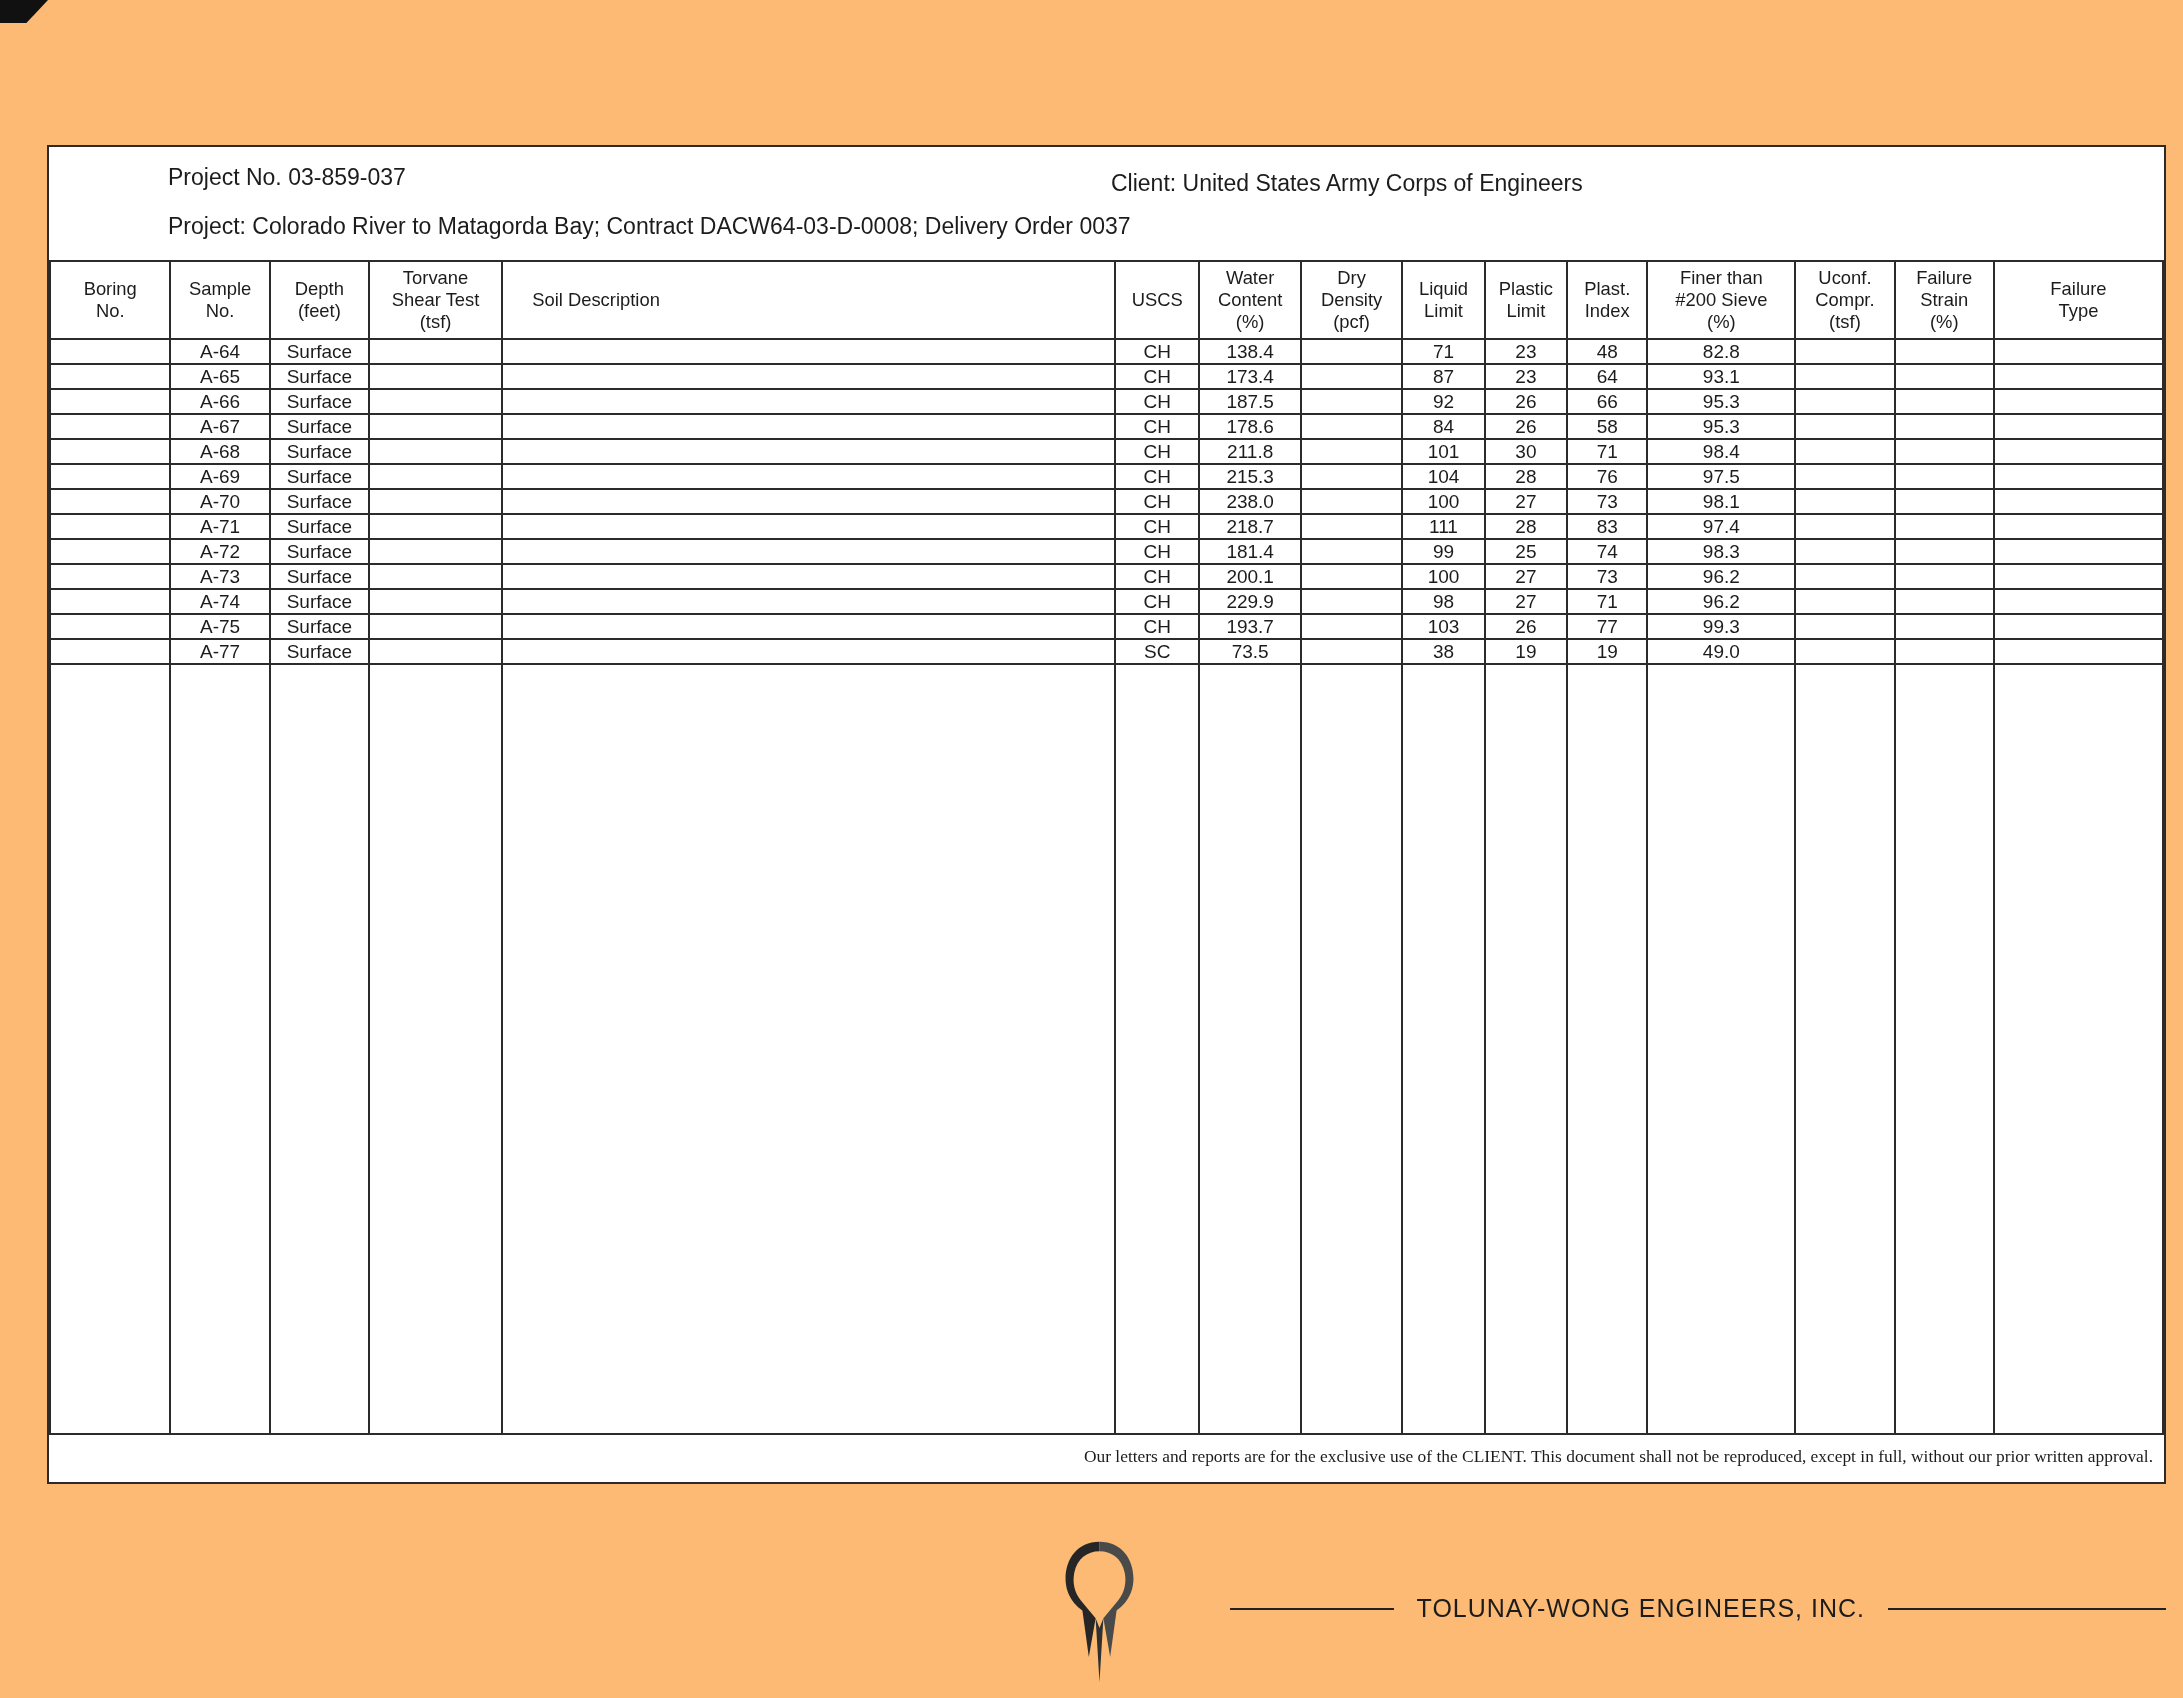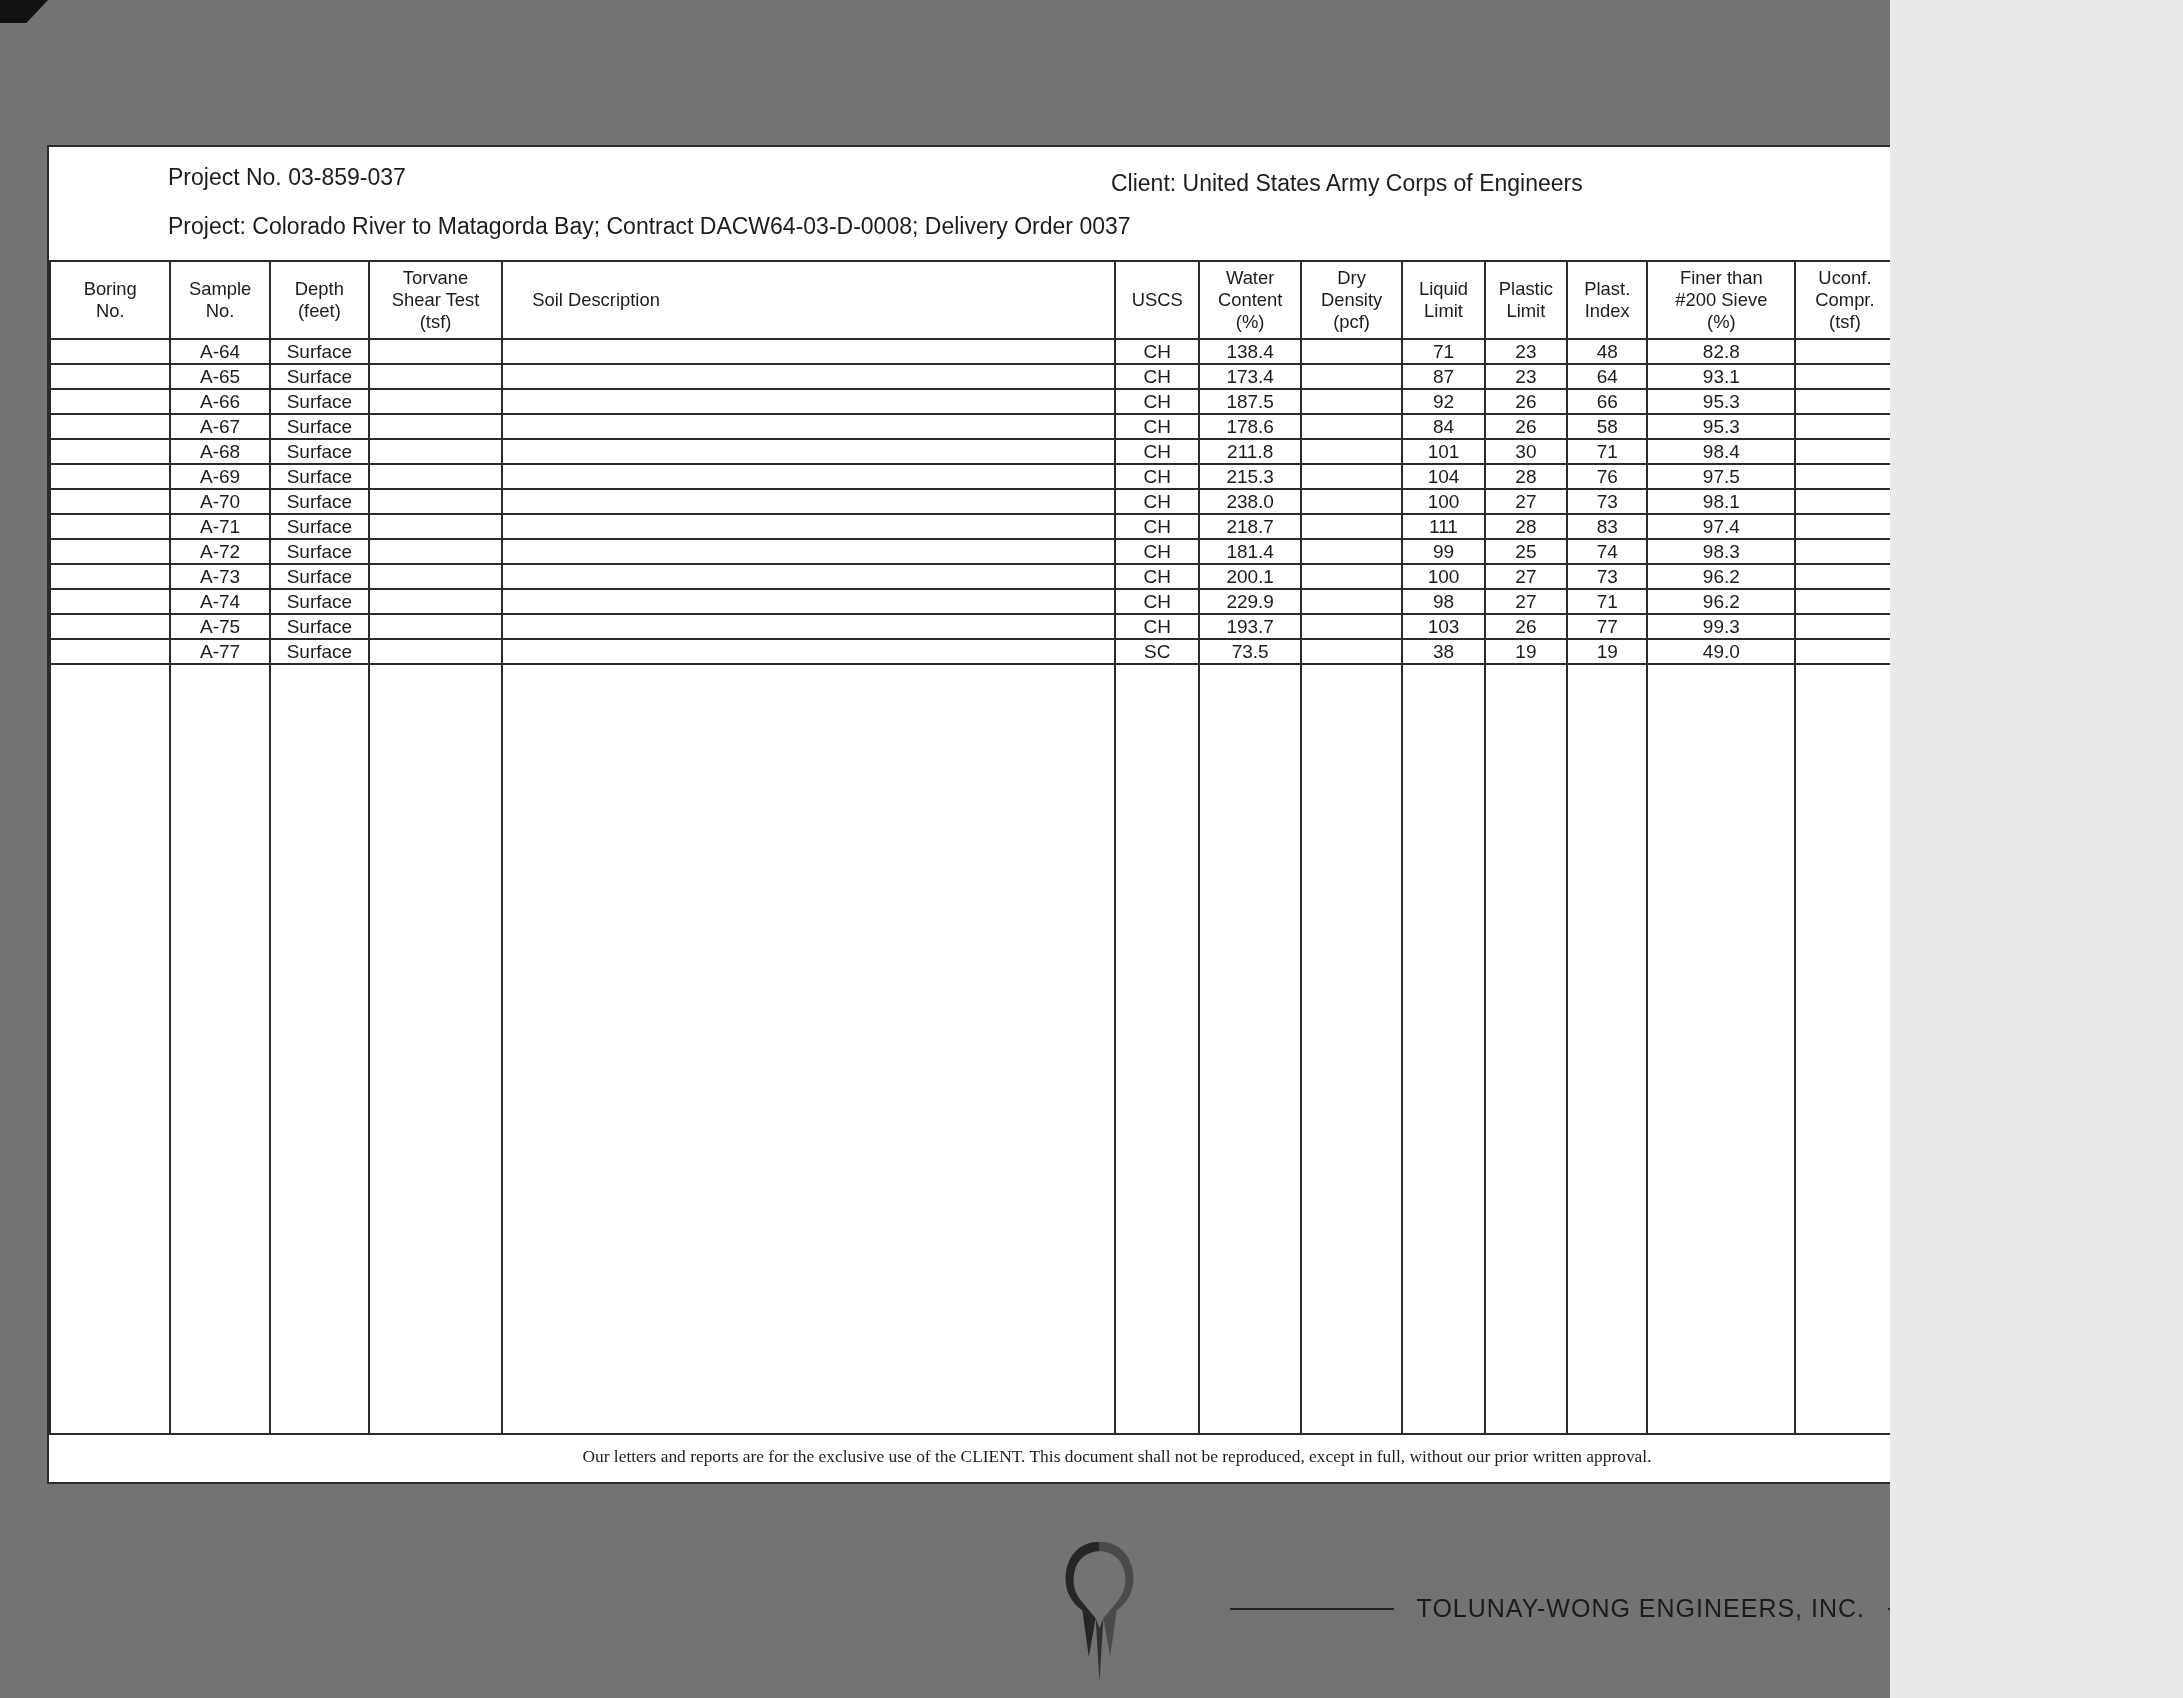--- a/index.html
+++ b/index.html
@@ -1,20 +1,20 @@
 <!DOCTYPE html>
 <html style="font-size:8px"><head>
 <meta charset="utf-8">
 <style>
   * { margin:0; padding:0; box-sizing:border-box; }
   html,body { background:#e9e9e9; }
   .page{
     position:relative;
-    width:1890px; height:1699px;
-    background:#737373;
+    width:2183px; height:1699px;
+    background:#fdba74;
     font-family:"Liberation Sans", sans-serif;
     color:#1c1c1c;
     overflow:hidden;
   }
   
   .scan-artifact{
     position:absolute; left:0; top:0; width:48px; height:23px;
     background:#111;
     clip-path:polygon(0 0,100% 0,55% 100%,0 100%);
   }
@@ -51,21 +51,21 @@
     height:25px; font-size:19px; text-align:center; padding:0 2px;
     overflow:hidden; white-space:nowrap;
   }
   tr.filler td{
     border-left:2px solid #2b2b2b; border-right:2px solid #2b2b2b;
     height:770px;
   }
   tfoot td{
     border-top:2px solid #2b2b2b;
     font-family:"Liberation Serif", serif;
-    font-size:17.4px; text-align:center;
+    font-size:17.4px; text-align:right;
     padding:11px 10px 15px 31px;
   }
 
   .company-line{
     position:absolute; left:47px; top:1594px; width:2119px;
     display:flex; align-items:center; justify-content:flex-end;
   }
   .rule{ height:2px; background:#222; }
   .rule-left{ width:164px; margin-right:23px; }
   .rule-right{ width:278px; margin-left:23px; }

